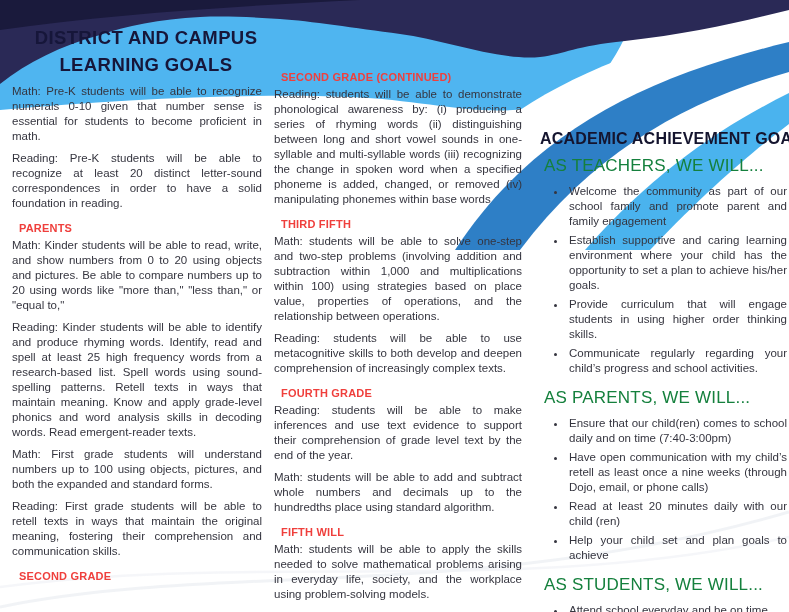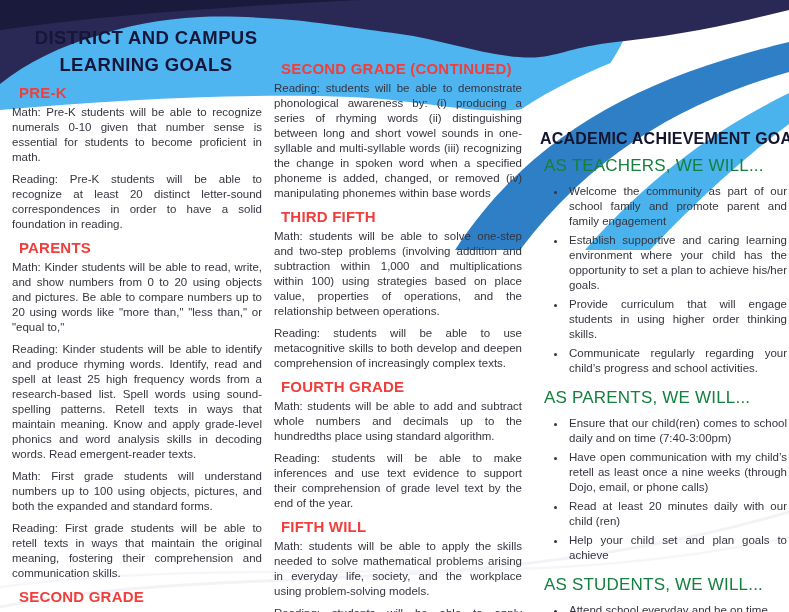--- a/index.html
+++ b/index.html
@@ -13,22 +13,22 @@
     position:absolute;top:24px;left:28px;width:236px;z-index:3;
     text-align:center;font-weight:bold;font-size:18.5px;line-height:27px;
     letter-spacing:.4px;color:#16163a;
   }
   .col{position:absolute;z-index:3;}
   .col1{top:84px;left:12px;width:250px;}
   .col2{top:60px;left:274px;width:248px;}
   .col3{top:130px;left:540px;width:247px;}
   section{margin-bottom:7px;}
   h2.red{
-    color:#ef3f3c;font-size:15px;font-weight:bold;
-    margin:0 0 4px 7px;letter-spacing:.2px;
+    color:#ef3f3c;font-size:11px;font-weight:bold;
+    margin:11px 0 4px 7px;letter-spacing:.2px;
   }
   .col p{
     margin:0 0 7px;text-align:justify;font-size:11.5px;line-height:15px;
     color:#35353f;
   }
   .col3 h1{
     font-size:16px;font-weight:bold;color:#14142e;margin:0 0 8px;
     letter-spacing:.2px;white-space:nowrap;
   }
   .col3 h3{
@@ -67,21 +67,20 @@
     <path d="M650,250 C712,185 755,150 789,124 L789,250 Z" fill="#ffffff"></path>
   </svg>
 
   <div class="title">
     <div>DISTRICT AND CAMPUS</div>
     <div>LEARNING GOALS</div>
   </div>
 
   <div class="col col1">
     <section>
-      <h2 class="red">PRE-K</h2>
       <p>Math: Pre-K students will be able to recognize numerals 0-10 given that number sense is essential for students to become proficient in math.</p>
       <p>Reading: Pre-K students will be able to recognize at least 20 distinct letter-sound correspondences in order to have a solid foundation in reading.</p>
     </section>
     <section>
       <h2 class="red">PARENTS</h2>
       <p>Math: Kinder students will be able to read, write, and show numbers from 0 to 20 using objects and pictures. Be able to compare numbers up to 20 using words like "more than," "less than," or "equal to,"</p>
       <p>Reading: Kinder students will be able to identify and produce rhyming words. Identify, read and spell at least 25 high frequency words from a research-based list. Spell words using sound-spelling patterns.  Retell texts in ways that maintain meaning. Know and apply grade-level phonics and word analysis skills in decoding words. Read emergent-reader texts.</p>
     </section>
     <section>
       <p>Math: First grade students will  understand numbers up to 100 using objects, pictures, and both the expanded and standard forms.</p>
@@ -98,22 +97,22 @@
       <h2 class="red">SECOND GRADE (CONTINUED)</h2>
       <p>Reading: students will be able to demonstrate phonological awareness by: (i) producing a series of rhyming words (ii) distinguishing between long and short vowel sounds in one-syllable and multi-syllable words (iii) recognizing the change in spoken word when a specified phoneme is added, changed, or removed (iv) manipulating phonemes within base words</p>
     </section>
     <section>
       <h2 class="red">THIRD FIFTH</h2>
       <p>Math: students will be able to solve one-step and two-step problems (involving addition and subtraction within 1,000 and multiplications within 100) using strategies based on place value, properties of operations, and the relationship between operations.</p>
       <p>Reading: students will be able to use metacognitive skills to both develop and deepen comprehension of increasingly complex texts.</p>
     </section>
     <section>
       <h2 class="red">FOURTH GRADE</h2>
+      <p>Reading: students will be able to make inferences and use text evidence to support their comprehension of grade level text by the end of the year.</p>
       <p>Math: students will be able to add and subtract whole numbers and decimals up to the hundredths place using standard algorithm.</p>
-      <p>Reading: students will be able to make inferences and use text evidence to support their comprehension of grade level text by the end of the year.</p>
     </section>
     <section>
       <h2 class="red">FIFTH WILL</h2>
       <p>Math: students will be able to apply the skills needed to solve mathematical problems arising in everyday life, society, and the workplace using problem-solving models.</p>
       <p>Reading: students will be able to apply foundational language skills, which include listening, speaking, reading, writing, and thinking.</p>
     </section>
   </div>
 
   <div class="col col3">
     <h1>ACADEMIC ACHIEVEMENT GOALS</h1>

